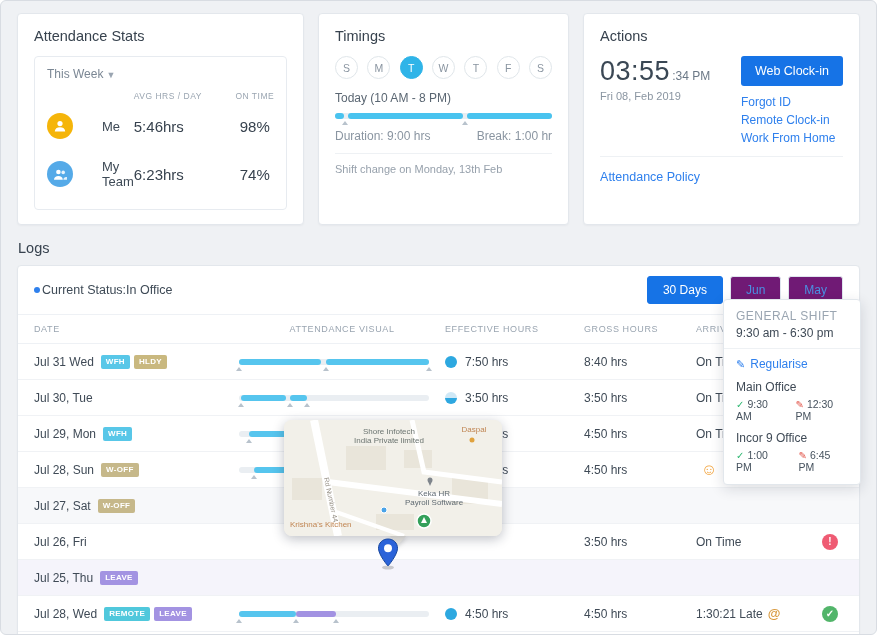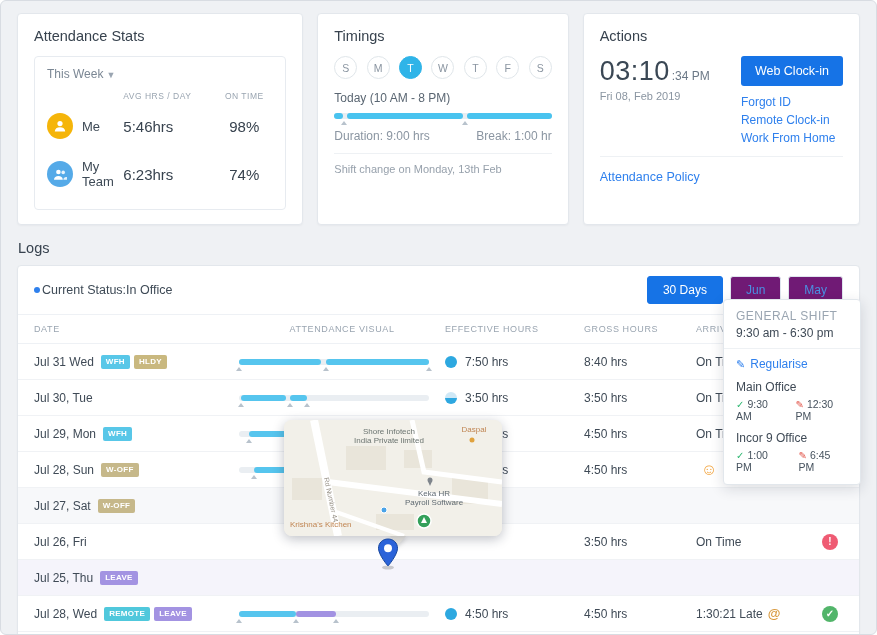--- a/index.html
+++ b/index.html
@@ -24,21 +24,21 @@
   .stats-box { border:1px solid #e7ebf0; border-radius:4px; padding:10px 12px 12px; }
   .stats-grid { display:grid; grid-template-columns:1fr 92px 58px; align-items:center; row-gap:4px; }
   .week-filter { font-size:12px; color:#7b8794; cursor:pointer; }
   .week-filter .chev { font-size:9px; color:#9aa5b1; margin-left:3px; }
   .stat-head { font-size:8.5px; color:#9aa5b1; letter-spacing:.5px; padding-top:6px; }
   .stat-head.right { text-align:center; }
   .who { display:flex; align-items:center; gap:9px; padding:8px 0; }
   .avatar { width:26px; height:26px; border-radius:50%; display:flex; align-items:center; justify-content:center; flex:none; }
   .avatar.yellow { background:#f5b50a; }
   .avatar.blue { background:#55aae8; }
-  .who-label { font-size:13px; color:#3e4a56; }
+  .who-label { font-size:13px; color:#3e4a56;margin-left:20px; }
   .stat-val { font-size:15px; color:#37424e; }
   .stat-pct { font-size:15px; color:#37424e; text-align:center; }
 
   
   .days { display:flex; justify-content:space-between; margin:2px 0 12px; }
   .day {
     width:23px; height:23px; border-radius:50%; border:1px solid #e0e6ea;
     display:flex; align-items:center; justify-content:center;
     font-size:10.5px; color:#8a95a1; background:#fff;
   }
@@ -218,21 +218,21 @@
         <span>Duration: 9:00 hrs</span>
         <span>Break: 1:00 hr</span>
       </div>
       <div class="shift-note">Shift change on Monday, 13th Feb</div>
     </div>
 
     <div class="card card-actions">
       <div class="card-title">Actions</div>
       <div class="actions-body">
         <div>
-          <span class="time-big">03:10</span><span class="time-suffix">:34 PM</span>
+          <span class="time-big">03:55</span><span class="time-suffix">:34 PM</span>
           <div class="date-small">Fri 08, Feb 2019</div>
         </div>
         <div>
           <button class="btn-primary">Web Clock-in</button>
           <div class="action-links">
             <a class="link">Forgot ID</a>
             <a class="link">Remote Clock-in</a>
             <a class="link">Work From Home</a>
           </div>
         </div>

